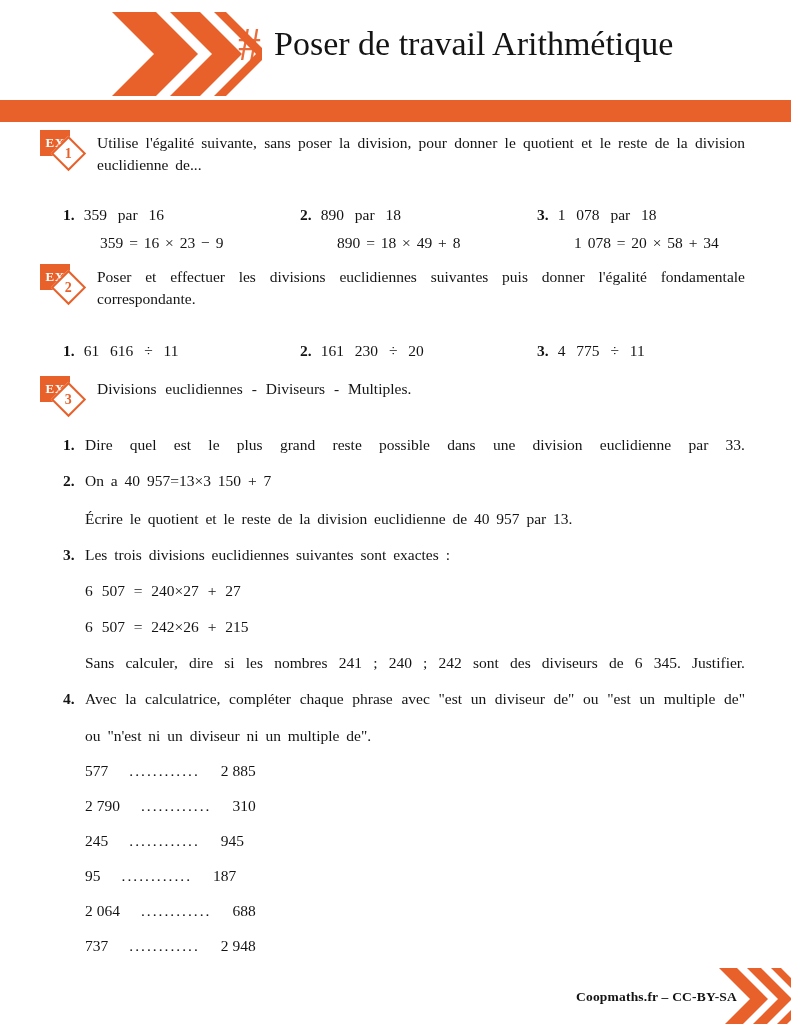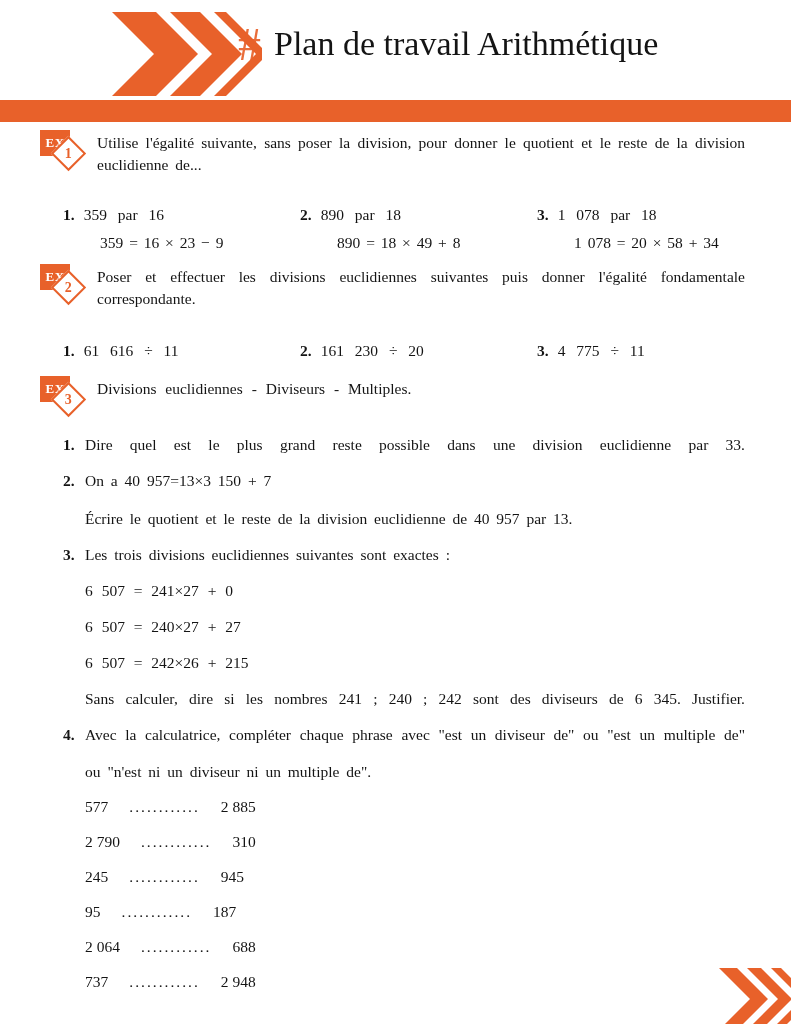--- a/index.html
+++ b/index.html
@@ -67,21 +67,21 @@
 
 <div class="page">
 
   <div class="header">
     <svg class="chevrons" width="150" height="84" viewBox="0 0 150 84">
       <polygon fill="#e8612a" points="0,0 44,0 86,42 44,84 0,84 42,42"></polygon>
       <polygon fill="#e8612a" points="58,0 88,0 130,42 88,84 58,84 100,42"></polygon>
       <polygon fill="#e8612a" points="102,0 114,0 150,36 150,48 114,84 102,84 144,42"></polygon>
     </svg>
     <span class="hash">#</span>
-    <h1 class="title">Plan de travail Arithmétique</h1>
+    <h1 class="title">Poser de travail Arithmétique</h1>
   </div>
   <div class="band"></div>
 
   <div class="ex mt8">
     <div class="ex-badge">
       <div class="ex-sq">
           <span>EX</span>
         </div>
       <div class="ex-diamond">
           <span class="ex-num">1</span>
@@ -151,21 +151,20 @@
     <div class="qbody">
       <div class="wide">On a 40 957=13×3 150 + 7</div>
       <div class="sub wide">Écrire le quotient et le reste de la division euclidienne de 40 957 par 13.</div>
     </div>
   </div>
 
   <div class="q mt14">
     <span class="qnum">3.</span>
     <div class="qbody">
       <div class="wide">Les trois divisions euclidiennes suivantes sont exactes :</div>
-      <div class="eq">6 507 = 241×27 + 0</div>
       <div class="eq">6 507 = 240×27 + 27</div>
       <div class="eq">6 507 = 242×26 + 215</div>
       <div class="note stretch">Sans calculer, dire si les nombres 241 ; 240 ; 242 sont des diviseurs de 6 345. Justifier.</div>
     </div>
   </div>
 
   <div class="q mt14">
     <span class="qnum">4.</span>
     <div class="qbody">
       <div class="stretch">Avec la calculatrice, compléter chaque phrase avec "est un diviseur de" ou "est un multiple de"</div>
@@ -196,19 +195,20 @@
           <span>688</span>
       </div>
       <div class="pair">
         <span>737</span>
           <span class="dots">............</span>
           <span>2 948</span>
       </div>
     </div>
   </div>
 
+  <div class="credit">Coopmaths.fr – CC-BY-SA</div>
   <svg class="footer-chev" width="72" height="62" viewBox="0 0 72 62">
     <polygon fill="#e8612a" points="0,0 18,0 49,31 18,62 0,62 31,31"></polygon>
     <polygon fill="#e8612a" points="28,0 42,0 72,30 72,32 42,62 28,62 59,31"></polygon>
     <polygon fill="#e8612a" points="52,0 62,0 72,10 72,52 62,62 52,62 72,42 72,20"></polygon>
   </svg>
 
 </div>
 
 </body></html>

